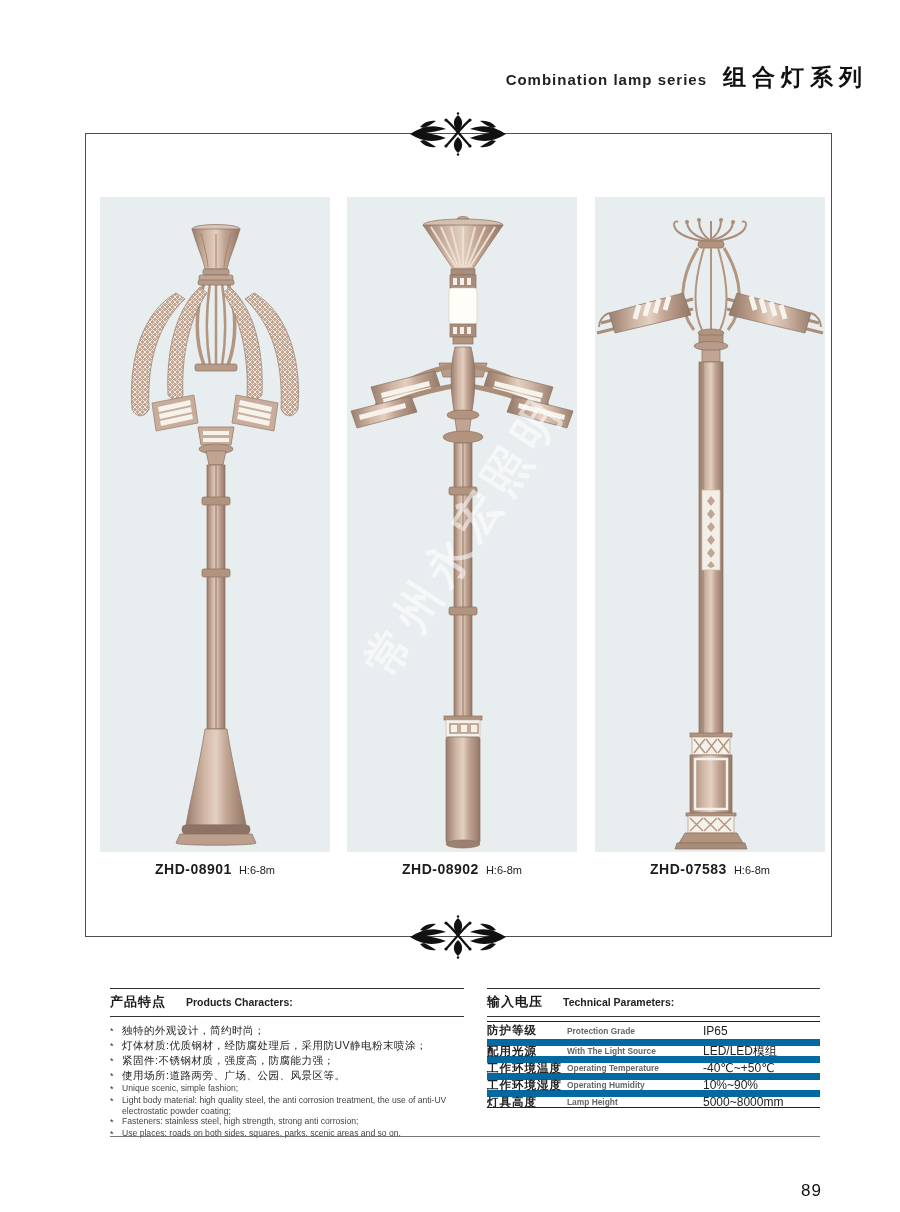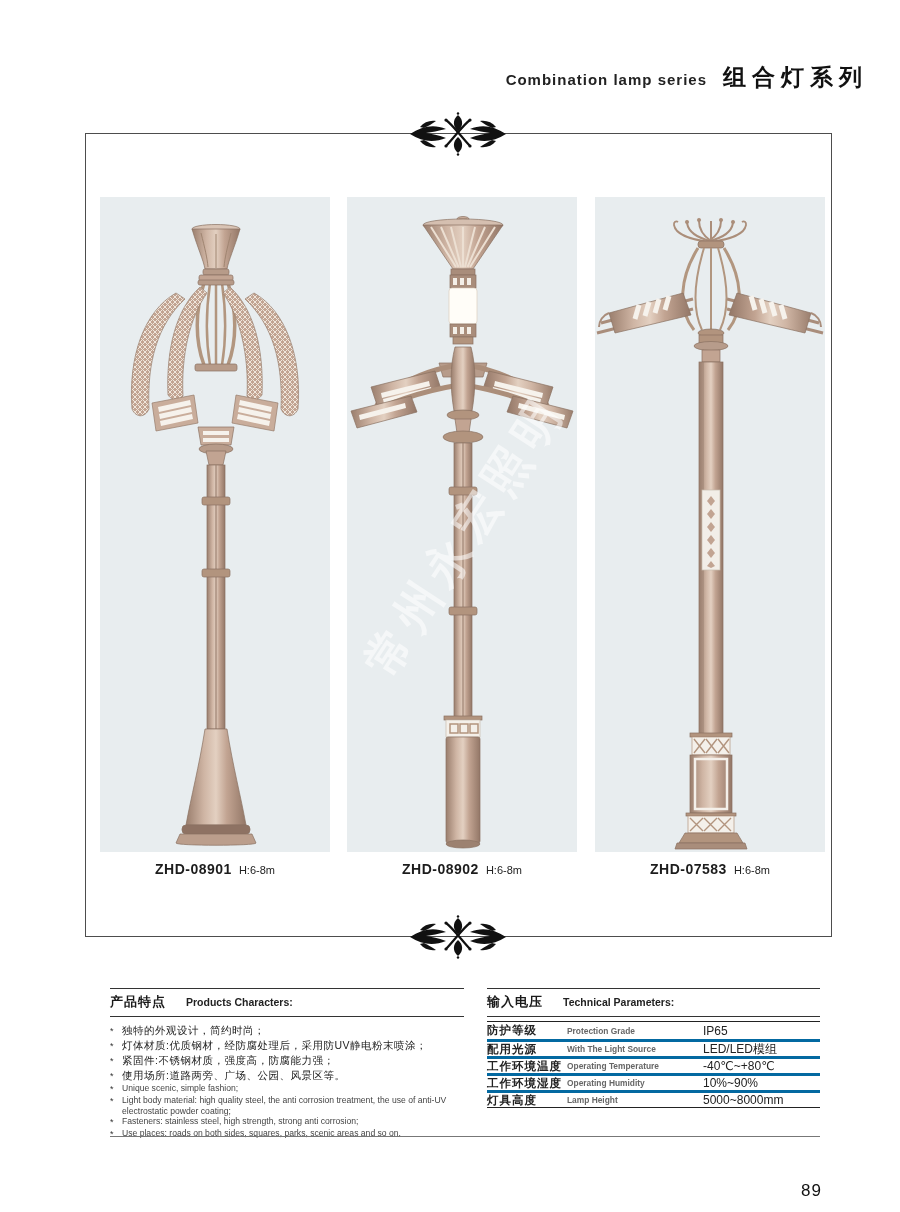--- a/index.html
+++ b/index.html
@@ -36,21 +36,21 @@
   .params   { position:absolute; left:487px; top:988px; width:333px; }
   .col-head { border-top:1px solid #333; border-bottom:1px solid #333; padding:4px 0 5px 0; display:flex; align-items:baseline; gap:8px; }
   .col-head .zh { font-size:13px; font-weight:bold; letter-spacing:1px; }
   .col-head .en { font-size:10.5px; font-weight:bold; color:#222;padding-left:12px; }
   .feat-list { margin-top:6px; }
   .feat-item { display:flex; line-height:14px; }
   .feat-item .bullet { width:12px; flex:none; font-size:9px; padding-top:1px; color:#333; }
   .feat-item.zh { font-size:10.5px; color:#222; letter-spacing:.5px; }
   .feat-item.en { font-size:8.6px; color:#444; line-height:10.8px; }
   .param-table { margin-top:4px; border-top:1.5px solid #222; border-bottom:1.5px solid #222; }
-  .param-row { display:flex; align-items:center; height:17px; border-top:3px solid #0369a1; }
+  .param-row { display:flex; align-items:center; height:17px; border-top:7px solid #0369a1; }
   .param-row:first-child { border-top:none; }
   .param-row .zh { width:80px; flex:none; font-size:11.5px; font-weight:bold; letter-spacing:1px; color:#222; }
   .param-row .en { flex:1; font-size:8.4px; color:#666;font-weight:bold; }
   .param-row .val { width:145px; flex:none; font-size:12px; color:#222;padding-left:28px; }
   .bottom-rule { position:absolute; left:110px; top:1136px; width:710px; border-top:1px solid #777; }
   .page-num { position:absolute; right:78px; top:1148px; font-size:17px; color:#111; letter-spacing:1px;margin-top:33px; }
 </style>
 </head>
 <body>
 
@@ -373,21 +373,21 @@
         <span class="val">IP65</span>
       </div>
       <div class="param-row">
         <span class="zh">配用光源</span>
         <span class="en">With The Light Source</span>
         <span class="val">LED/LED模组</span>
       </div>
       <div class="param-row">
         <span class="zh">工作环境温度</span>
         <span class="en">Operating Temperature</span>
-        <span class="val">-40℃~+80℃</span>
+        <span class="val">-40℃~+50℃</span>
       </div>
       <div class="param-row">
         <span class="zh">工作环境湿度</span>
         <span class="en">Operating Humidity</span>
         <span class="val">10%~90%</span>
       </div>
       <div class="param-row">
         <span class="zh">灯具高度</span>
         <span class="en">Lamp Height</span>
         <span class="val">5000~8000mm</span>

